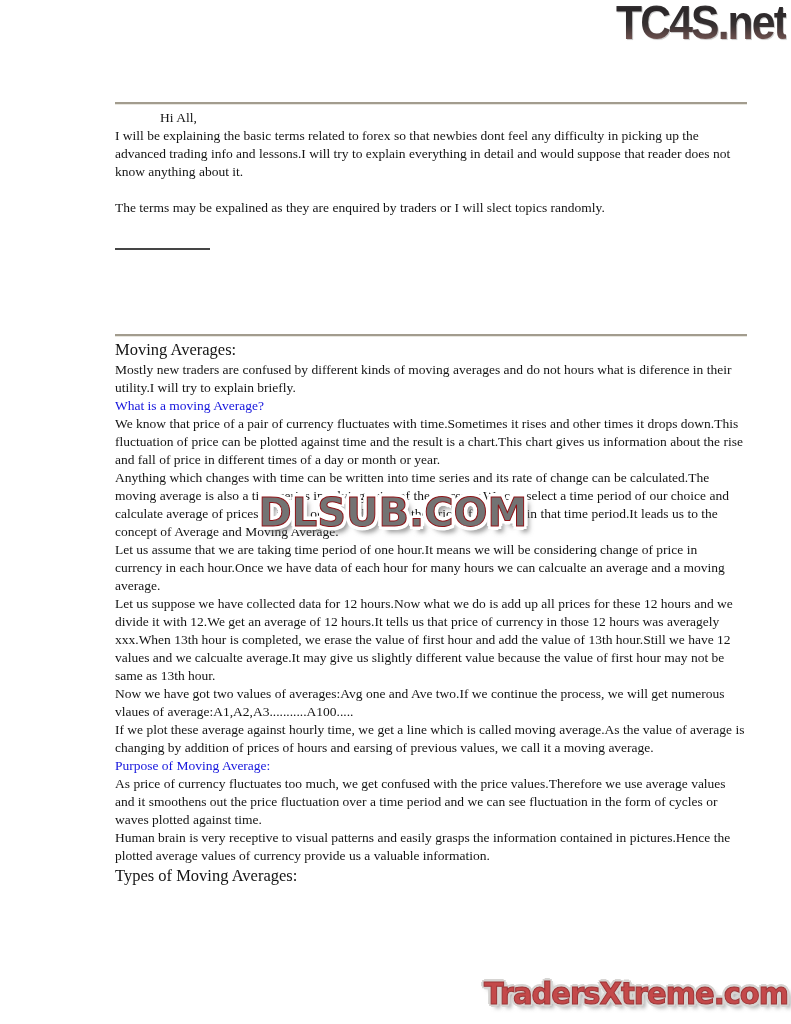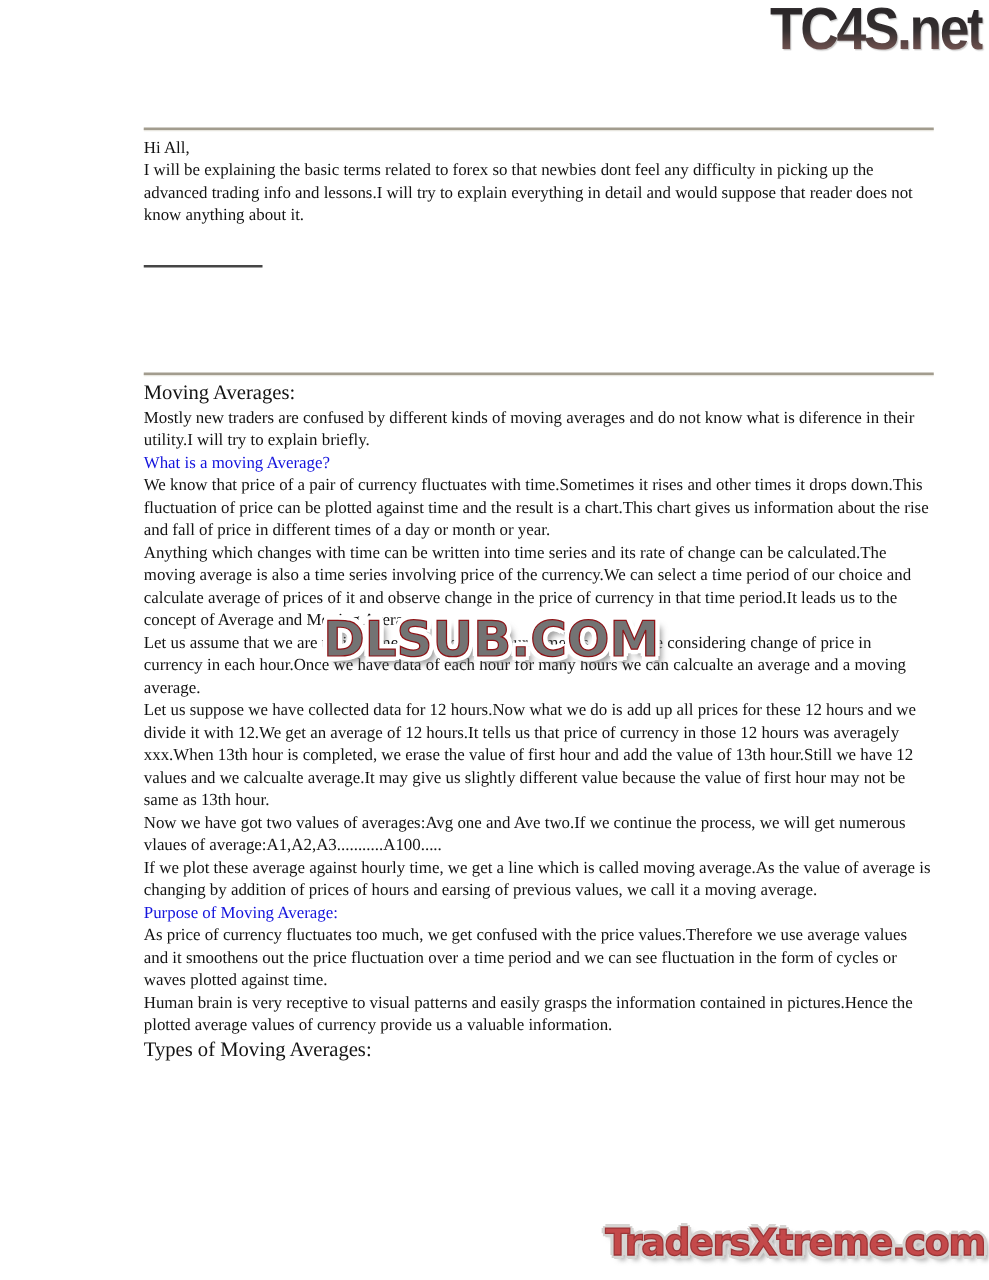--- a/index.html
+++ b/index.html
@@ -39,21 +39,21 @@
   }
   .rule {
     height: 2px;
     border: none;
     background: #a29c8e;
     margin: 0;
     box-shadow: 0 1px 0 #e8e6df;
   }
   .rule-top { margin-top: 102px; }
   .rule-mid { margin-top: 84px; }
-  .greeting { margin-top: 5px; }
+  .greeting { margin-top: 5px; margin-left: 45px; }
   .note { margin-top: 18px; }
   .sig-line {
     margin-top: 31px;
     width: 95px; height: 2px;
     background: #454545;
   }
   .sec-title {
     font-size: 16.5px;
     line-height: 22px;
     margin-top: 3px;
@@ -114,28 +114,29 @@
 <div class="tc4s-logo">TC4S.net</div>
 
 <div class="content">
 
   <hr class="rule rule-top">
 
   <div class="greeting">Hi All,</div>
 
   <div>I will be explaining the basic terms related to forex so that newbies dont feel any difficulty in picking up the advanced trading info and lessons.I will try to explain everything in detail and would suppose that reader does not know anything about it.</div>
 
+  <div class="note">The terms may be expalined as they are enquired by traders or I will slect topics randomly.</div>
 
   <div class="sig-line"></div>
 
   <hr class="rule rule-mid">
 
   <div class="sec-title">Moving Averages:</div>
 
-  <div>Mostly new traders are confused by different kinds of moving averages and do not know what is diference in their utility.I will try to explain briefly.</div>
+  <div>Mostly new traders are confused by different kinds of moving averages and do not hours what is diference in their utility.I will try to explain briefly.</div>
 
   <div class="blue">What is a moving Average?</div>
 
   <div>We know that price of a pair of currency fluctuates with time.Sometimes it rises and other times it drops down.This fluctuation of price can be plotted against time and the result is a chart.This chart gives us information about the rise and fall of price in different times of a day or month or year.</div>
 
   <div>Anything which changes with time can be written into time series and its rate of change can be calculated.The moving average is also a time series involving price of the currency.We can select a time period of our choice and calculate average of prices of it and observe change in the price of currency in that time period.It leads us to the concept of Average and Moving Average.</div>
 
   <div>Let us assume that we are taking time period of one hour.It means we will be considering change of price in currency in each hour.Once we have data of each hour for many hours we can calcualte an average and a moving average.</div>
 
   <div>Let us suppose we have collected data for 12 hours.Now what we do is add up all prices for these 12 hours and we divide it with 12.We get an average of 12 hours.It tells us that price of currency in those 12 hours was averagely xxx.When 13th hour is completed, we erase the value of first hour and add the value of 13th hour.Still we have 12 values and we calcualte average.It may give us slightly different value because the value of first hour may not be same as 13th hour.</div>

